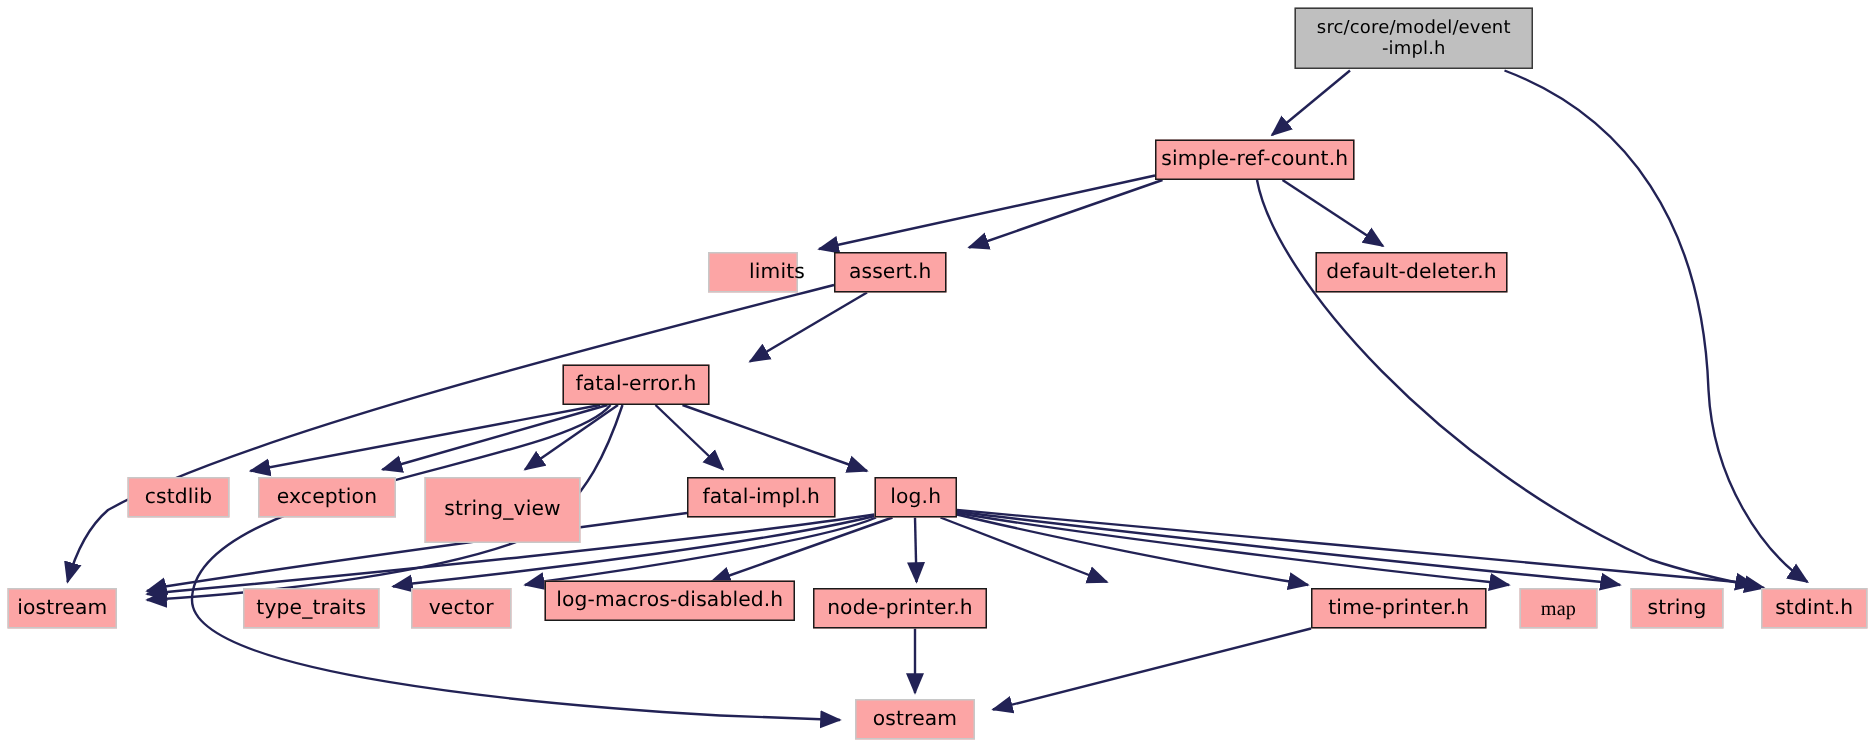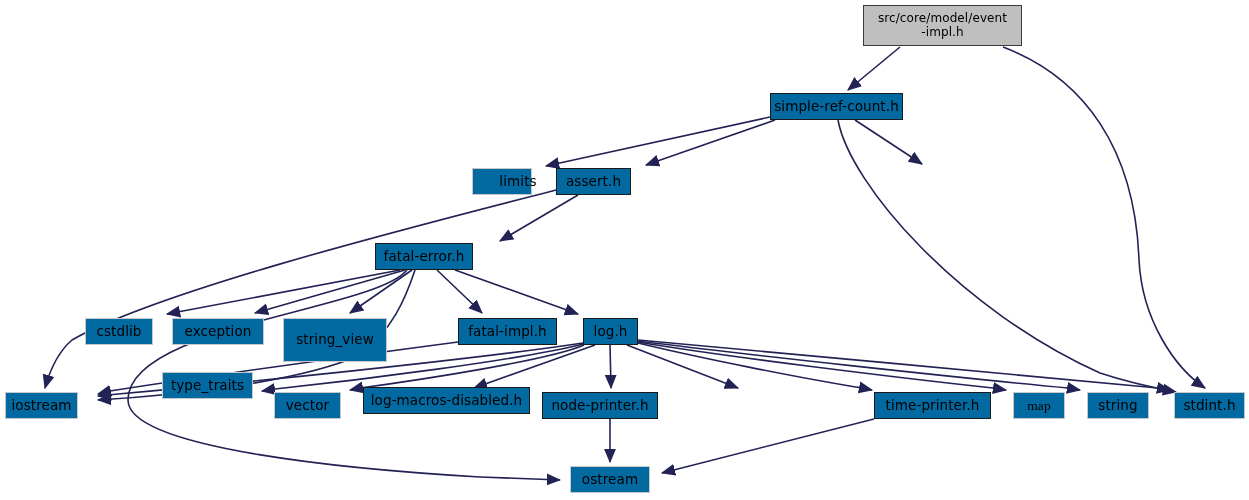--- a/index.html
+++ b/index.html
@@ -11,21 +11,21 @@
     overflow:hidden;
   }
   svg#graph{position:absolute;left:0;top:0;width:1249px;height:500px;}
   .edge{fill:none;stroke:#222255;stroke-width:1.6;}
   .arrowhead{fill:#222255;stroke:none;}
   .nodebox{
     position:absolute;
     box-sizing:border-box;
     display:flex;align-items:center;justify-content:center;
     text-align:center;
-    background:#0369a1;
+    background:#fca5a5;
     border:1px solid #c8c8c8;
     color:#000000;
     font-size:13.5px;
     line-height:1.12;
     white-space:pre-line;
     letter-spacing:0.1px;
   }
   .nodebox.strong{border:1.6px solid #1a1a1a;}
   .nodebox.root{background:#bfbfbf;border:1.6px solid #3a3a3a;font-size:12px;}
 </style>
@@ -96,28 +96,29 @@
     <path class="edge" marker-end="url(#ah)" d="M610,419 L610,462"></path>
 
     <path class="edge" marker-end="url(#ah)" d="M874,419 L662,473"></path>
   </svg>
 
   <div class="nodebox root" style="left:863px;top:5px;width:159px;height:41px;">src/core/model/event
 -impl.h</div>
   <div class="nodebox strong" style="left:770px;top:93px;width:133px;height:27px;">simple-ref-count.h</div>
   <div class="nodebox" style="left:472px;top:168px;width:60px;height:27px;padding-left:32px;">limits</div>
   <div class="nodebox strong" style="left:556px;top:168px;width:75px;height:27px;">assert.h</div>
+  <div class="nodebox strong" style="left:877px;top:168px;width:128px;height:27px;">default-deleter.h</div>
   <div class="nodebox strong" style="left:375px;top:243px;width:98px;height:27px;">fatal-error.h</div>
   <div class="nodebox" style="left:85px;top:318px;width:68px;height:27px;">cstdlib</div>
   <div class="nodebox" style="left:172px;top:318px;width:92px;height:27px;">exception</div>
   <div class="nodebox" style="left:283px;top:318px;width:104px;height:44px;">string_view</div>
   <div class="nodebox strong" style="left:458px;top:318px;width:99px;height:27px;">fatal-impl.h</div>
   <div class="nodebox strong" style="left:583px;top:318px;width:55px;height:27px;">log.h</div>
   <div class="nodebox" style="left:5px;top:392px;width:73px;height:27px;">iostream</div>
-  <div class="nodebox" style="left:162px;top:372px;width:91px;height:27px;">type_traits</div>
+  <div class="nodebox" style="left:162px;top:392px;width:91px;height:27px;">type_traits</div>
   <div class="nodebox" style="left:274px;top:392px;width:67px;height:27px;">vector</div>
   <div class="nodebox strong" style="left:363px;top:387px;width:167px;height:27px;">log-macros-disabled.h</div>
   <div class="nodebox strong" style="left:542px;top:392px;width:116px;height:27px;">node-printer.h</div>
   <div class="nodebox strong" style="left:874px;top:392px;width:117px;height:27px;">time-printer.h</div>
   <div class="nodebox" style="left:1013px;top:392px;width:52px;height:27px;font-family:Liberation Serif, serif;">map</div>
   <div class="nodebox" style="left:1087px;top:392px;width:62px;height:27px;">string</div>
   <div class="nodebox" style="left:1174px;top:392px;width:71px;height:27px;">stdint.h</div>
   <div class="nodebox" style="left:570px;top:466px;width:80px;height:27px;">ostream</div>
 
 </div>

